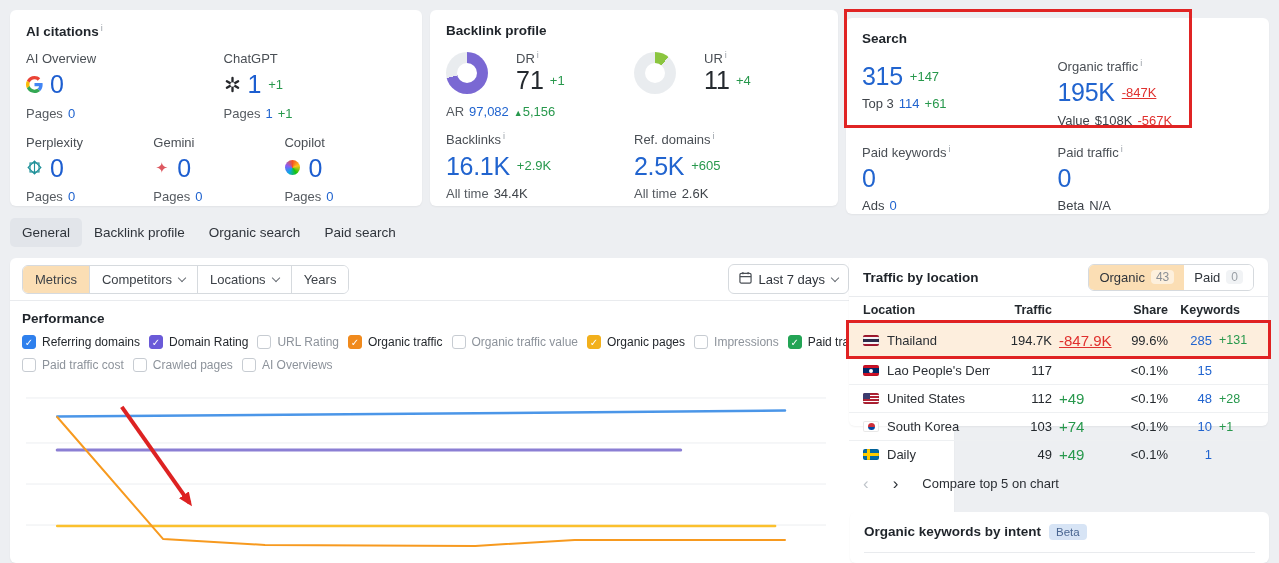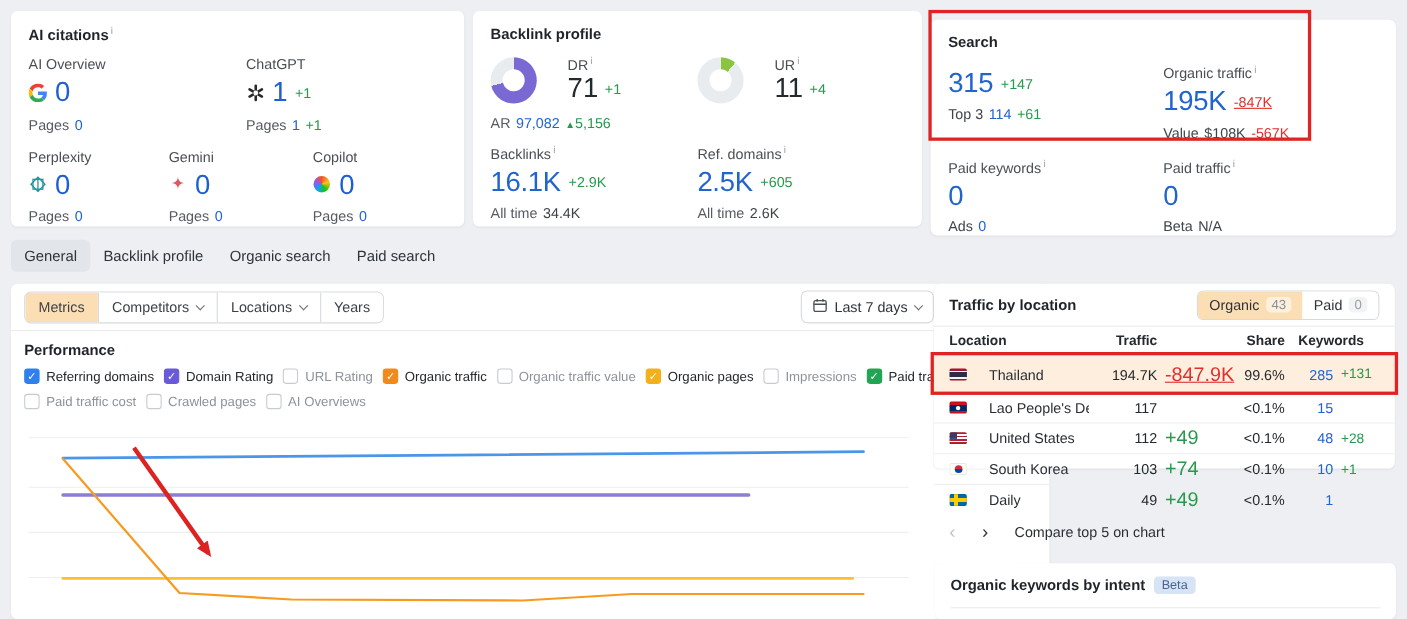--- a/index.html
+++ b/index.html
@@ -87,23 +87,23 @@
   .cnt { font-size:12px; color:#8a8f96; background:rgba(255,255,255,.55); border-radius:4px; padding:0 5px; }
   .tg:not(.active) .cnt { background:#f1f3f5; color:#9aa0a6; }
   .t-head { display:grid; grid-template-columns:1fr 62px 58px 58px 44px 42px; padding:0 14px; height:26px;
     align-items:center; font-weight:bold; font-size:12.5px; color:#24292e; }
   .t-head .th-traffic { grid-column:2; text-align:right; }
   .t-head .th-share { grid-column:4; text-align:right; }
   .t-head .th-kw { grid-column:5/7; text-align:right; padding-right:14px; }
   .t-row { display:grid; grid-template-columns:1fr 62px 58px 58px 44px 42px; padding:0 14px; height:28px;
     align-items:center; border-top:1px solid #eef0f2; font-size:13px; cursor:pointer; }
   .t-row.hl { height:33px; background:#fdeedd; }
-  .c-loc { display:flex; align-items:center; gap:20px; color:#2b2f34; overflow:hidden; white-space:nowrap; }
+  .c-loc { display:flex; align-items:center; gap:8px; color:#2b2f34; overflow:hidden; white-space:nowrap; }
   .c-traffic { text-align:right; color:#24292e; }
-  .c-tdelta { padding-left:7px; font-size:18px; }
+  .c-tdelta { padding-left:7px; font-size:15px; }
   .c-share { text-align:right; color:#24292e; }
   .c-kw { text-align:right; }
   .c-kwdelta { padding-left:7px; font-size:12.5px; }
   .t-foot { display:flex; align-items:center; padding:8px 14px; gap:24px; height:30px; }
   .pg { font-size:17px; line-height:1; cursor:pointer; }
   .pg.prev { color:#c0c5cb; }
   .pg.next { color:#2f343a; }
   .compare { font-size:13px; color:#2b2f34; cursor:pointer; }
   #redbox-row { position:absolute; left:-3px; top:62px; width:calc(100% + 6px); height:39px;
     border:3px solid #e02222; z-index:6; pointer-events:none; }

